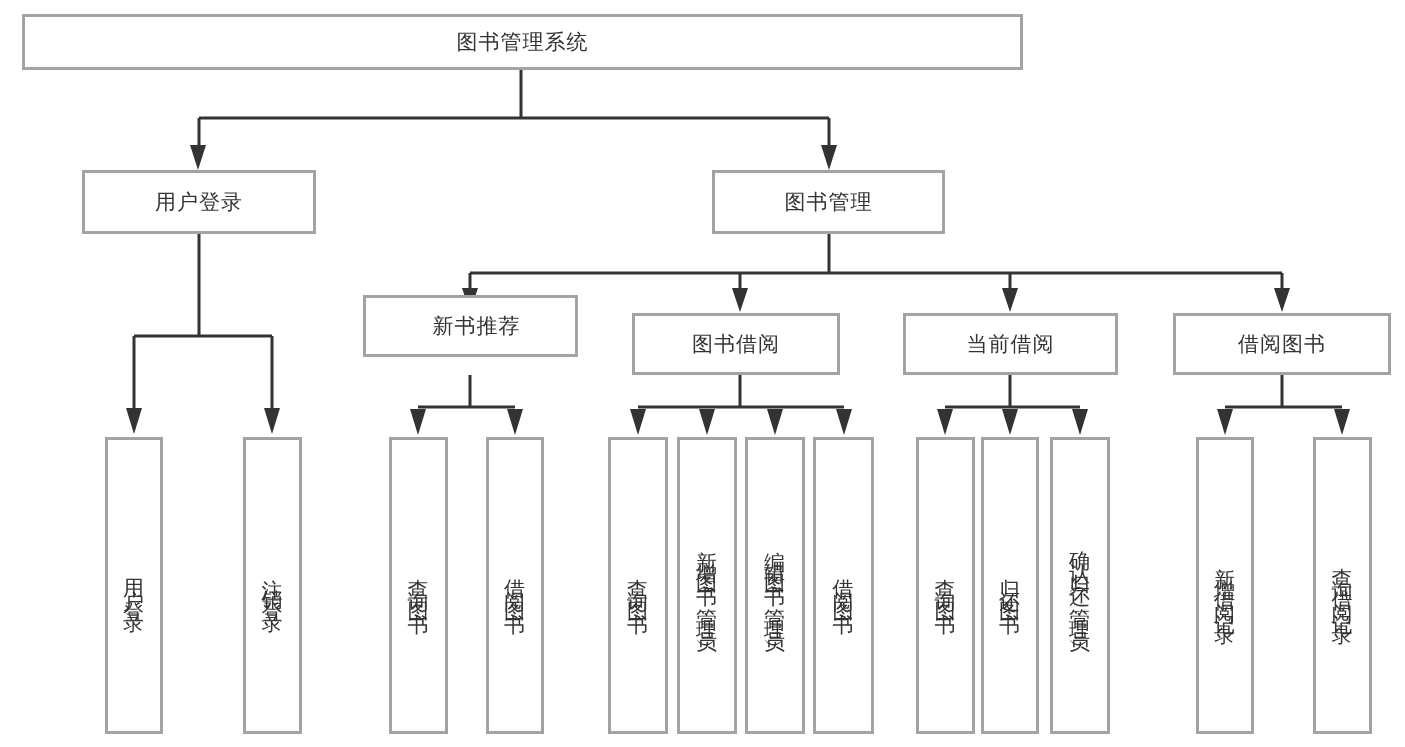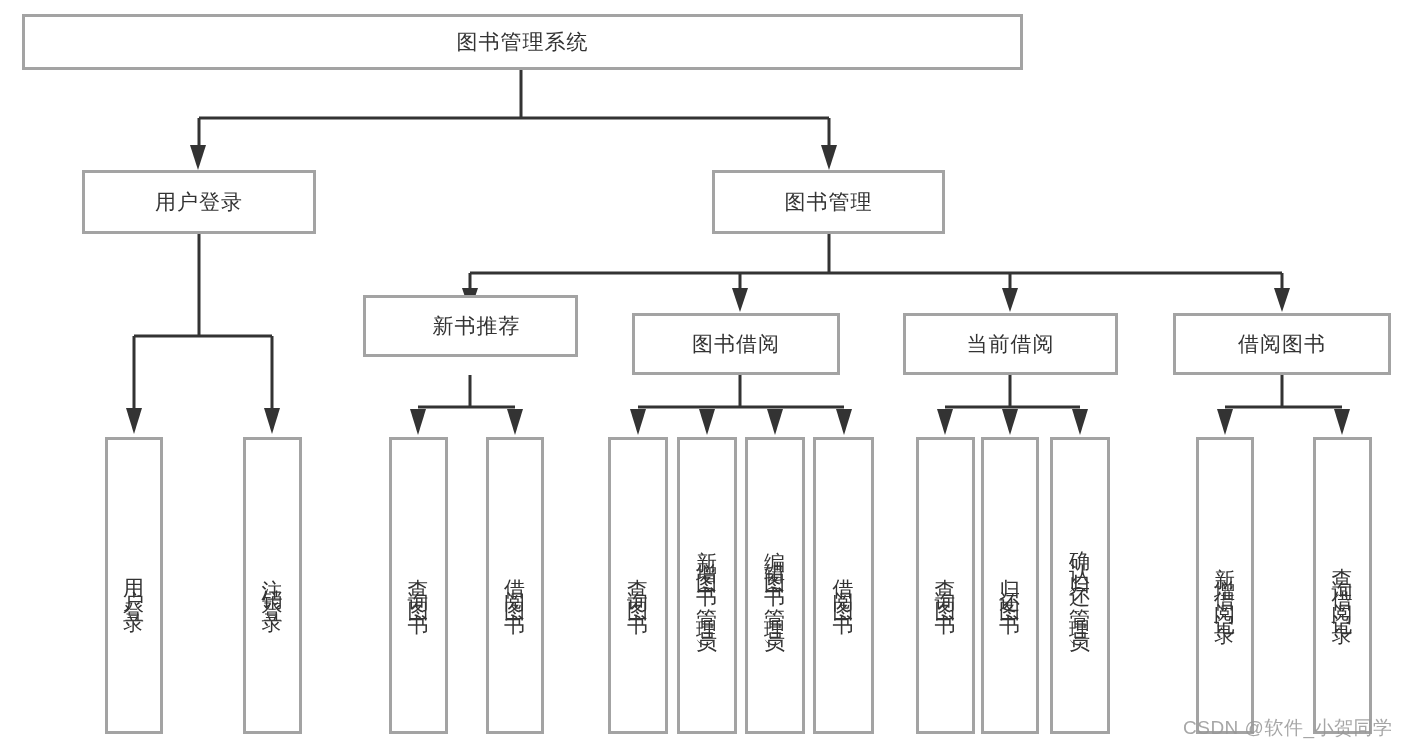--- a/index.html
+++ b/index.html
@@ -149,15 +149,14 @@
     <span class="label">确认归还（管理员）</span>
   </div>
 
   <div class="node vbox" style="left:1196px; top:437px; width:58px; height:297px;">
     <span class="label">新增借阅记录</span>
   </div>
   <div class="node vbox" style="left:1313px; top:437px; width:59px; height:297px;">
     <span class="label">查询借阅记录</span>
   </div>
 
-  <div class="watermark">CSDN @软件_小贺同学</div>
 
 </div>
 
 </body></html>

